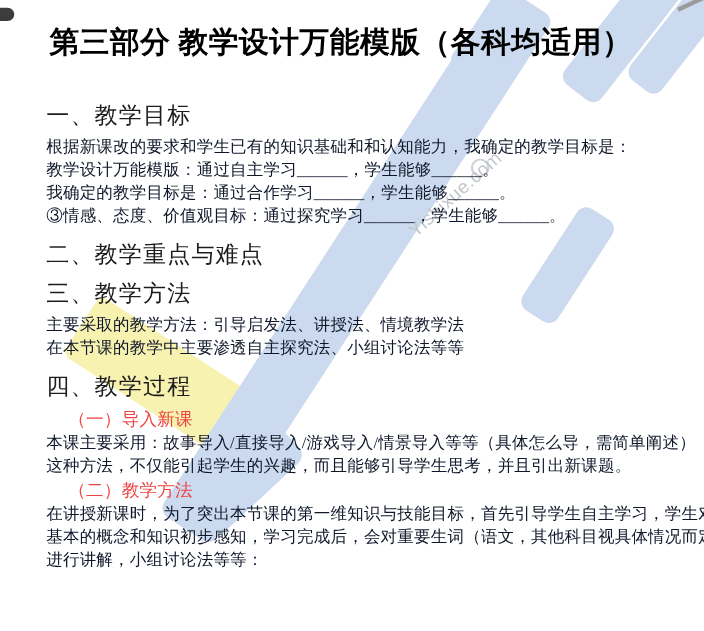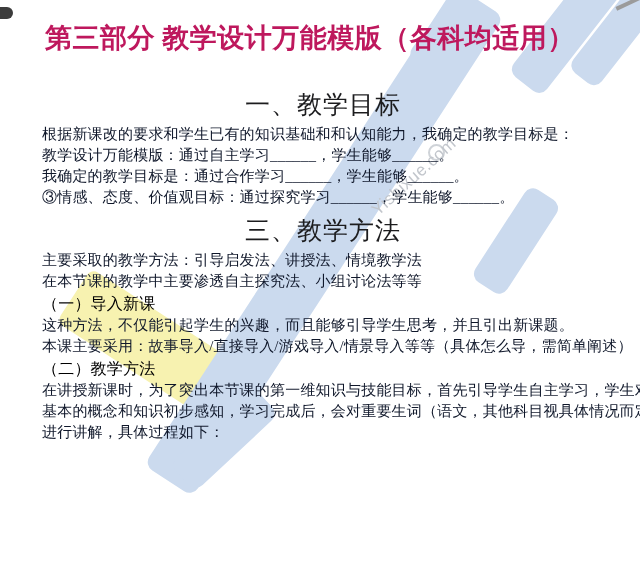--- a/index.html
+++ b/index.html
@@ -64,45 +64,45 @@
     transform: rotate(-25deg);
   }
 
   
   .content { position: relative; z-index: 1; padding: 0 36px 0 42px; }
   .doc-title {
     margin: 20px 0 0 3px;
     font-size: 27px;
     font-weight: 700;
     letter-spacing: 0.5px;
-    color: #be185d;
+    color: #000000;
     white-space: nowrap;
   }
   h2.sec-heading {
-    font-size: 25px;
+    font-size: 21px;
     font-weight: 400;
     color: #1c1c1e;
     margin: 10px 0 6px 0;
     line-height: 26px;
     letter-spacing: 1px;
-    text-align: center;
   }
   h2.first { margin-top: 36px; }
   .sec p {
     margin: 0;
     font-size: 15px;
     line-height: 21px;
     color: #0f172a;
     letter-spacing: 0.2px;
     white-space: nowrap;
   }
   .sec p.sub {
     font-size: 16px;
     line-height: 23px;
-    color: #000000;
+    color: #ef4444;
+    margin-left: 20px;
   }
 </style>
 </head>
 <body>
 
 <div class="page">
 
   <div class="watermark">
     <div class="wm-yellow wm-y1"></div>
     <div class="wm-yellow wm-y2"></div>
@@ -123,32 +123,34 @@
 
     <section class="sec">
       <h2 class="sec-heading first">一、教学目标</h2>
       <p>根据新课改的要求和学生已有的知识基础和和认知能力，我确定的教学目标是：</p>
       <p>教学设计万能模版：通过自主学习______，学生能够______。</p>
       <p>我确定的教学目标是：通过合作学习______，学生能够______。</p>
       <p>③情感、态度、价值观目标：通过探究学习______，学生能够______。</p>
     </section>
 
     <section class="sec">
+      <h2 class="sec-heading">二、教学重点与难点</h2>
     </section>
 
     <section class="sec">
       <h2 class="sec-heading">三、教学方法</h2>
       <p>主要采取的教学方法：引导启发法、讲授法、情境教学法</p>
       <p>在本节课的教学中主要渗透自主探究法、小组讨论法等等</p>
     </section>
 
     <section class="sec">
+      <h2 class="sec-heading">四、教学过程</h2>
       <p class="sub">（一）导入新课</p>
+      <p>本课主要采用：故事导入/直接导入/游戏导入/情景导入等等（具体怎么导，需简单阐述）</p>
       <p>这种方法，不仅能引起学生的兴趣，而且能够引导学生思考，并且引出新课题。</p>
-      <p>本课主要采用：故事导入/直接导入/游戏导入/情景导入等等（具体怎么导，需简单阐述）</p>
       <p class="sub">（二）教学方法</p>
       <p>在讲授新课时，为了突出本节课的第一维知识与技能目标，首先引导学生自主学习，学生对</p>
       <p>基本的概念和知识初步感知，学习完成后，会对重要生词（语文，其他科目视具体情况而定）</p>
-      <p>进行讲解，具体过程如下：</p>
+      <p>进行讲解，小组讨论法等等：</p>
     </section>
   </div>
 
 </div>
 
 </body></html>

